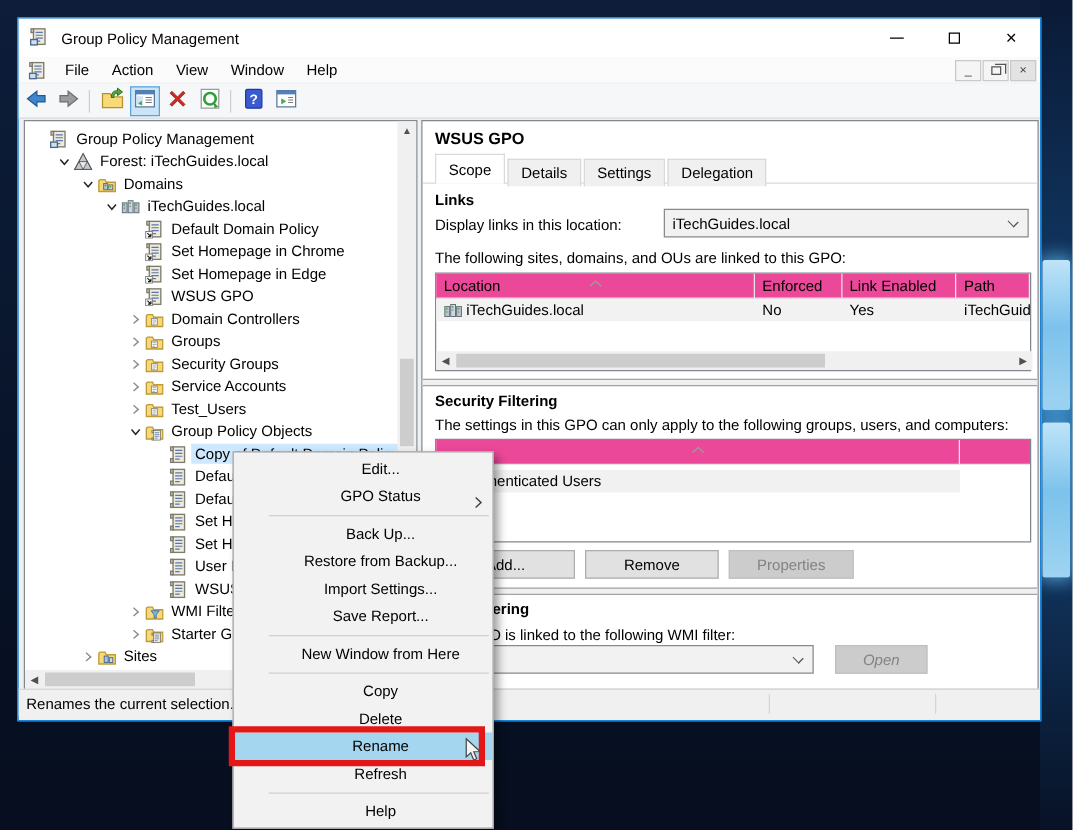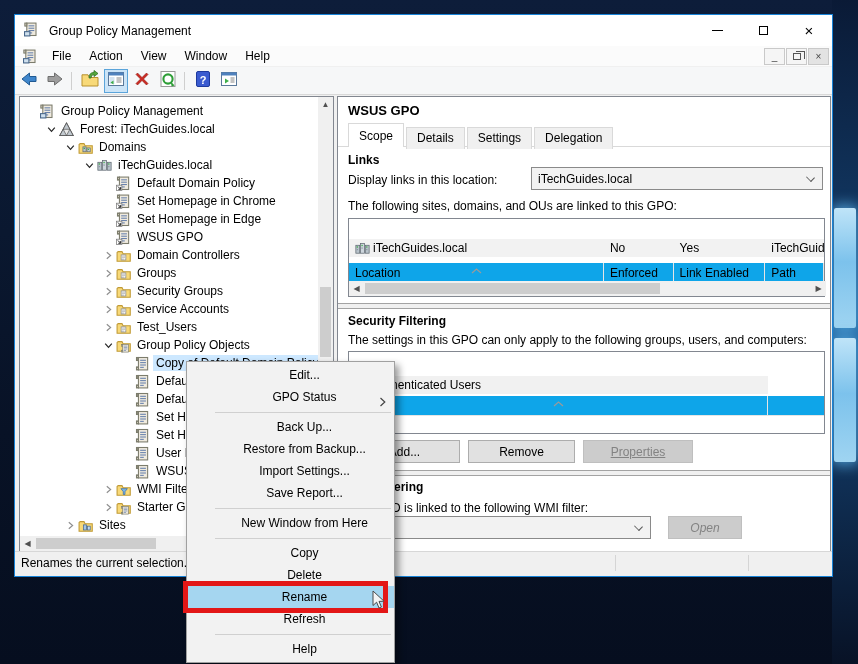--- a/index.html
+++ b/index.html
@@ -79,22 +79,22 @@
   .sec-heading { position:absolute; font-weight:bold; font-size:12px; }
   .lbl { position:absolute; font-size:12px; color:#000;text-align:center; }
 
   .combo { position:absolute; height:23px; background:#f2f2f2; border:1px solid #8a8a8a;
     display:flex; align-items:center; }
   .combo .combo-text { margin-left:6px; }
   .combo .chev { position:absolute; right:8px; top:8px; width:7px; height:7px;
     border-right:1.4px solid #555; border-bottom:1.4px solid #555; transform:rotate(45deg) scaleY(.8); transform-origin:center; margin-top:-2px; }
 
   .listbox { position:absolute; background:#fff; border:1px solid #828790; }
-  .lv-header { position:absolute; left:0; top:0; right:0; height:20px; background:#0ea5e9;
-    border-bottom:1px solid #e5e5e5; display:flex;margin-top:44px; }
+  .lv-header { position:absolute; left:0; top:0; right:0; height:20px; background:#ec4899;
+    border-bottom:1px solid #e5e5e5; display:flex; }
   .lv-hcell { height:20px; padding:3px 0 0 6px; border-right:1px solid #e5e5e5; position:relative; }
   .sort-caret { position:absolute; top:0px; left:50%; margin-left:-5px; }
   .lv-row { position:absolute; height:18px; display:flex; align-items:center; background:#f2f2f2; }
   .lv-cell { padding-left:6px; display:flex; align-items:center; overflow:hidden; white-space:nowrap; }
   .row-icon { width:14px; height:14px; margin-right:4px; flex:0 0 14px; }
 
   .splitterbar { position:absolute; left:0; width:100%; height:6px; background:#f0f0f0;
     border-top:1px solid #a3a3a3; border-bottom:1px solid #a3a3a3; }
 
   .btn { position:absolute; height:23px; background:#e1e1e1; border:1px solid #adadad;
@@ -654,21 +654,21 @@
                     <path d="M6.8 10.6 Q9.8 7 12.8 10.6 Z" fill="#4f9b45"></path>
                   </svg></span>
                 <span>Authenticated Users</span>
               </div>
             </div>
           </div>
       </div>
       <div id="security-buttons">
           <div class="btn" style="left: 11px; top: 343px; width: 111px;">Add...</div>
           <div class="btn" style="left: 130px; top: 343px; width: 107px;">Remove</div>
-          <div class="btn disabled" style="left: 245px; top: 343px; width: 110px; text-decoration: underline;">Properties</div>
+          <div class="btn disabled" style="left: 245px; top: 343px; width: 100px;">Properties</div>
         </div>
 
       <div class="splitterbar" style="top:373px;"></div>
 
       <div class="sec-heading" style="left:10px;top:383px;">WMI Filtering</div>
       <div class="lbl" style="left:10px;top:404px;">This GPO is linked to the following WMI filter:</div>
       <div class="combo" style="left:10px;top:419px;width:303px;">
         <span class="combo-text"></span>
         <span class="chev"></span>
       </div>

